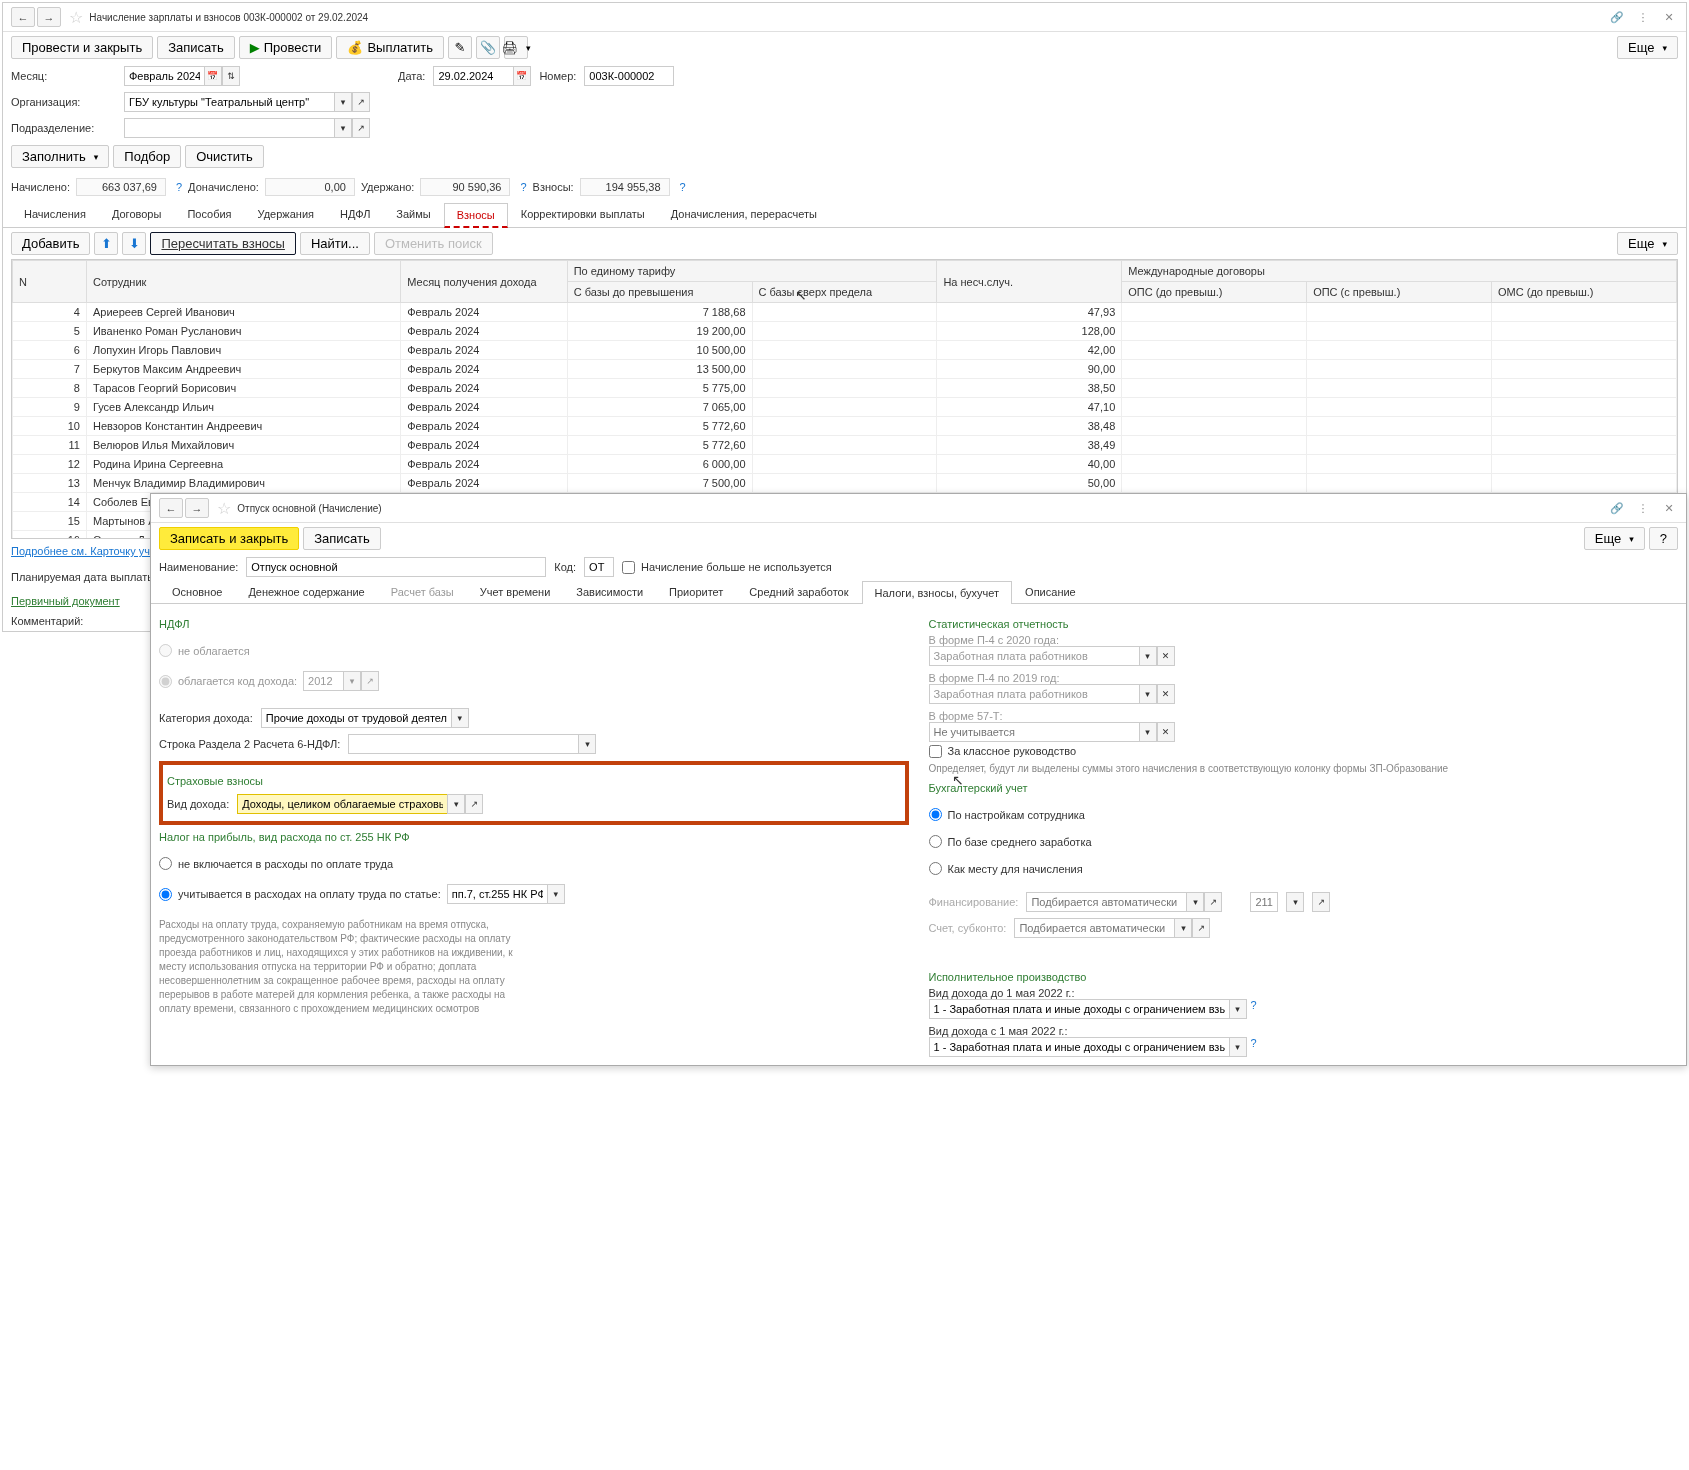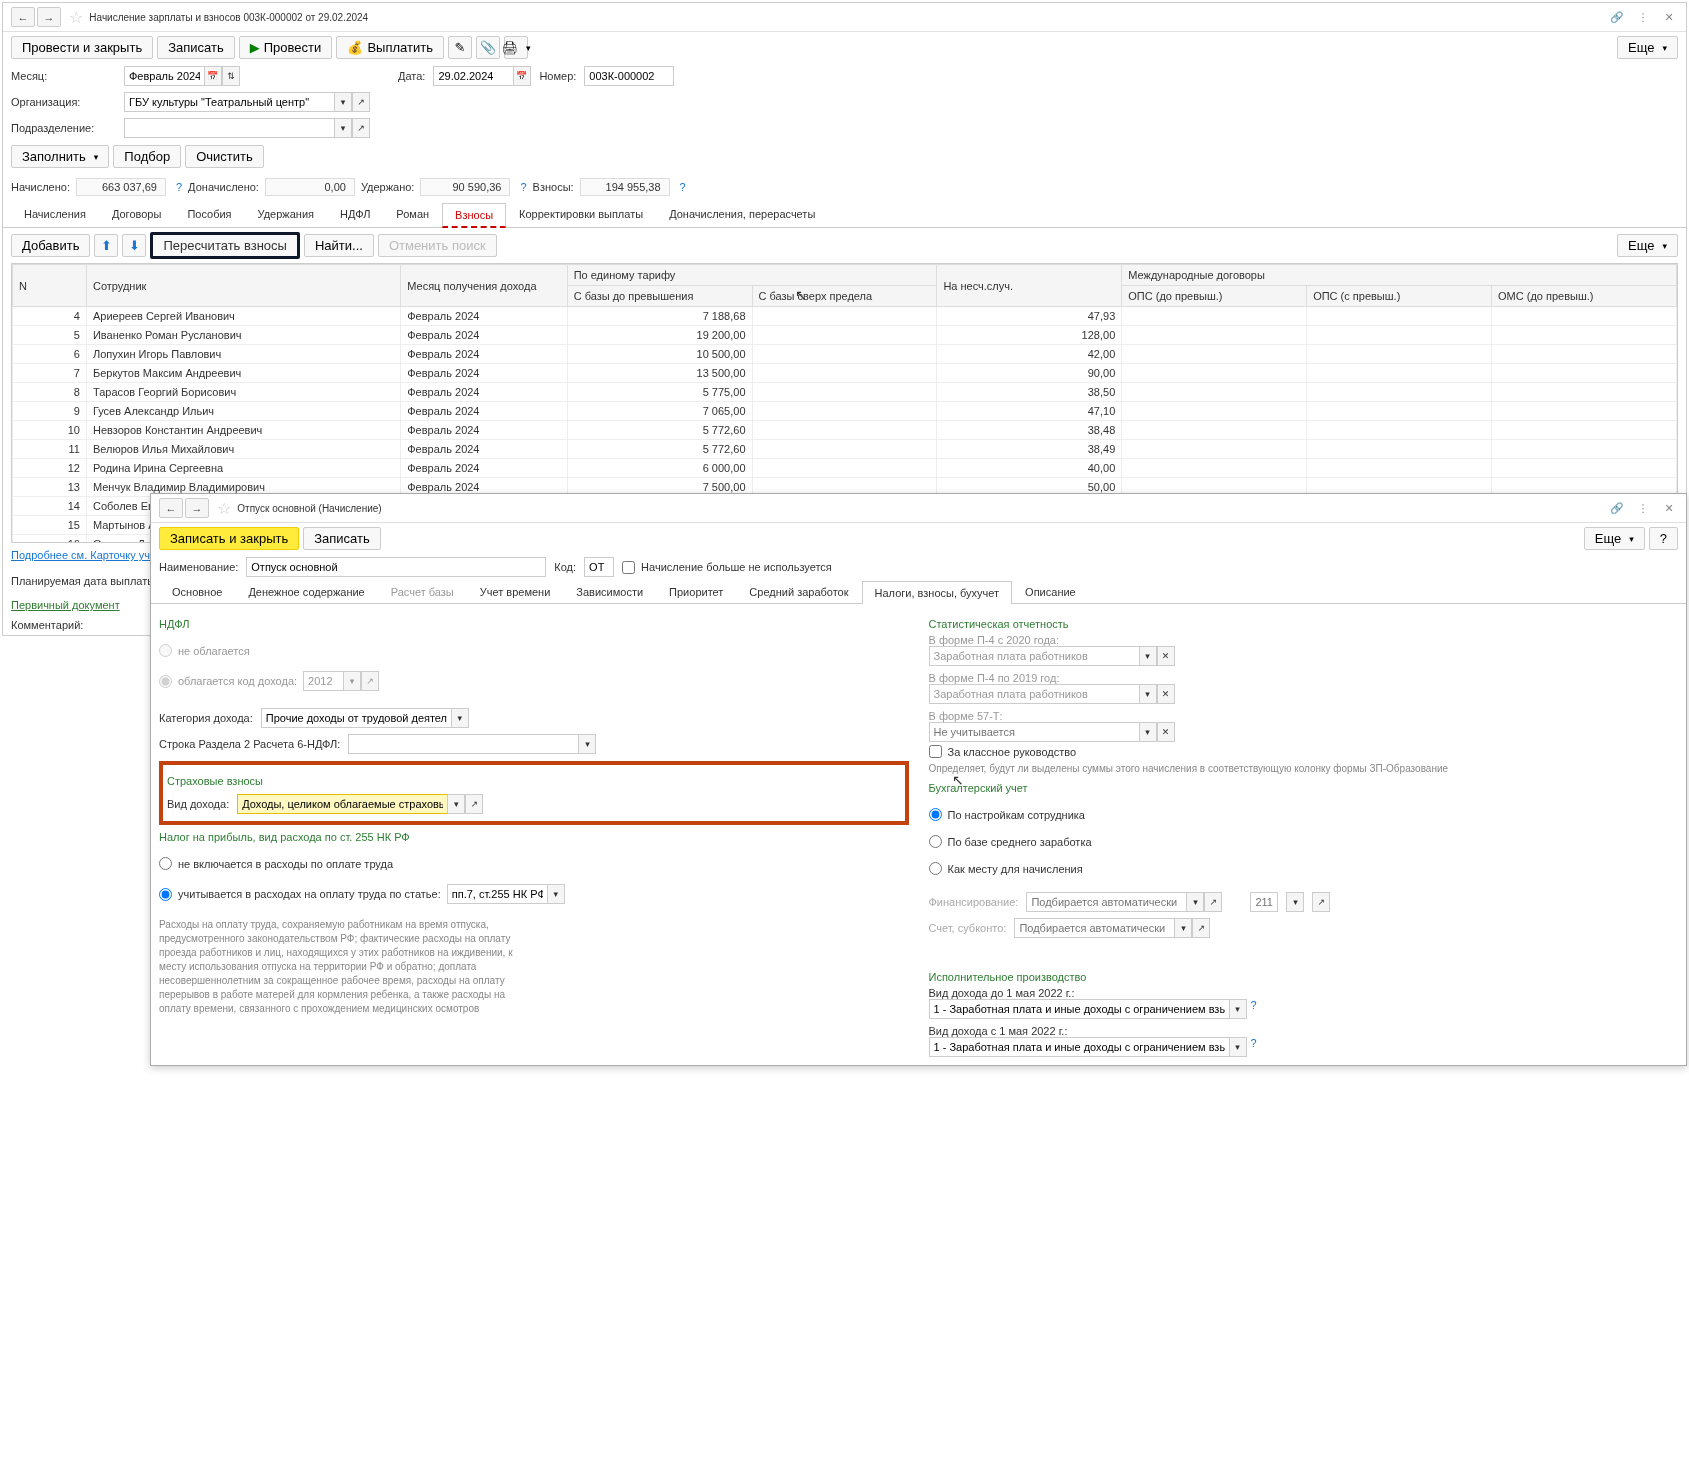--- a/index.html
+++ b/index.html
@@ -23,41 +23,41 @@
 .input-with-btn { display: flex; }
 .input-with-btn .input-field { border-right: none; }
 .input-btn { width: 18px; height: 20px; border: 1px solid #ccc; background: #f5f5f5; font-size: 9px; display: flex; align-items: center; justify-content: center; cursor: pointer; }
 .totals-row { display: flex; align-items: center; padding: 6px 8px; gap: 6px; }
 .total-box { border: 1px solid #ddd; padding: 2px 8px; text-align: right; min-width: 90px; background: #fafafa; }
 .tabs { display: flex; border-bottom: 1px solid #ccc; padding: 0 8px; }
 .tab { padding: 5px 12px; border: 1px solid transparent; border-bottom: none; cursor: pointer; font-size: 11px; }
 .tab.active { border-color: #ccc; background: #fff; position: relative; top: 1px; }
 .tab.highlight { color: #c00; border-bottom: 2px dashed #c00; }
 .sub-toolbar { display: flex; align-items: center; padding: 4px 8px; gap: 4px; }
-.btn-red-border { border: 3px solid #0f172a; color: #333; }
+.btn-red-border { border: 1px solid #0f172a; color: #333; text-decoration: underline; }
 .table-wrap { margin: 0 8px; border: 1px solid #ccc; max-height: 280px; overflow: auto; position: relative; }
 table { border-collapse: collapse; width: 100%; font-size: 11px; }
 th { background: #f5f5f5; border: 1px solid #ddd; padding: 4px 6px; text-align: left; font-weight: normal; position: sticky; top: 0; }
 td { border: 1px solid #eee; padding: 3px 6px; }
 td.num { text-align: right; }
 .footer-link { padding: 6px 8px; }
 .link { color: #1976d2; text-decoration: underline; cursor: pointer; }
 .link-green { color: #2e7d32; text-decoration: underline; cursor: pointer; }
 .bottom-form { padding: 4px 8px; display: flex; align-items: center; gap: 8px; }
 .second-window { position: absolute; top: 493px; left: 150px; right: 2px; background: #fff; border: 1px solid #aaa; box-shadow: 0 2px 8px rgba(0,0,0,0.2); }
 .panel-body { display: flex; padding: 8px; gap: 20px; }
 .panel-col { flex: 1; }
 .section-title { color: #2e7d32; font-size: 11px; margin: 6px 0 4px; }
 .radio-row { display: flex; align-items: center; gap: 6px; margin: 14px 0; }
 .radio-row input { margin: 0; }
 .gray-text { color: #999; }
 .help-text { font-size: 10px; color: #888; line-height: 1.4; margin-top: 4px; }
 .highlight-box { border: 4px solid #c2410c; padding: 4px; margin: 4px 0; }
 .highlight-input { background: #fff8c0; border: 1px solid #e0c000; }
-.checkbox-row { display: flex; align-items: center; gap: 6px; margin: 3px 0; }
+.checkbox-row { display: flex; gap: 6px; margin: 3px 0; }
 .disabled-text { color: #aaa; }
 .q-icon { color: #1976d2; cursor: pointer; margin-left: 4px; }
 .cursor-pointer { position: absolute; font-size: 14px; }
 </style>
 </head>
 <body>
 
 <div class="window">
   <div class="window-header">
     <div class="nav-btn">←</div>
@@ -142,21 +142,21 @@
     <span class="total-box">194 955,38</span>
     <span class="q-icon">?</span>
   </div>
 
   <div class="tabs">
     <div class="tab">Начисления</div>
     <div class="tab">Договоры</div>
     <div class="tab">Пособия</div>
     <div class="tab">Удержания</div>
     <div class="tab">НДФЛ</div>
-    <div class="tab">Роман</div>
+    <div class="tab">Займы</div>
     <div class="tab active highlight">Взносы</div>
     <div class="tab">Корректировки выплаты</div>
     <div class="tab">Доначисления, перерасчеты</div>
   </div>
 
   <div class="sub-toolbar">
     <button class="btn">Добавить</button>
     <button class="btn btn-icon" style="color:#1976d2">⬆</button>
     <button class="btn btn-icon" style="color:#1976d2">⬇</button>
     <button class="btn btn-red-border">Пересчитать взносы</button>

